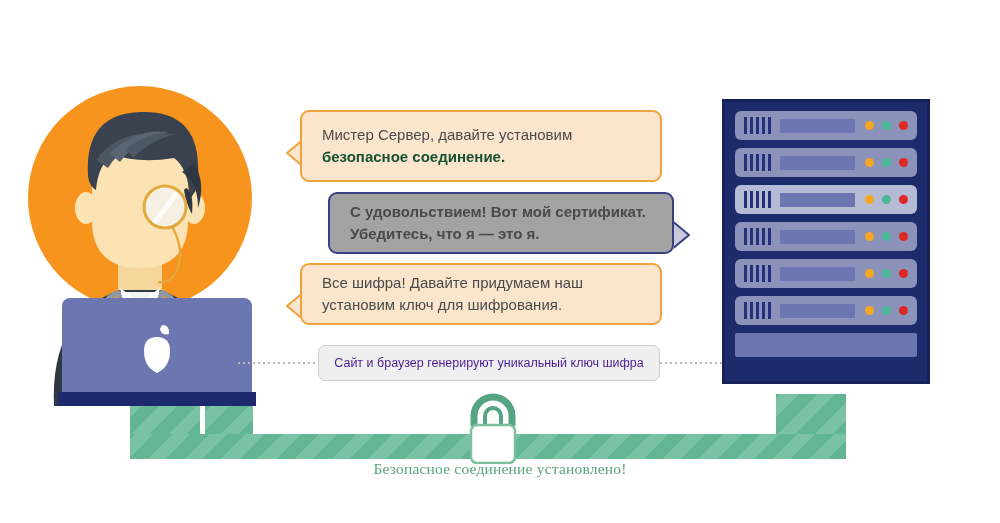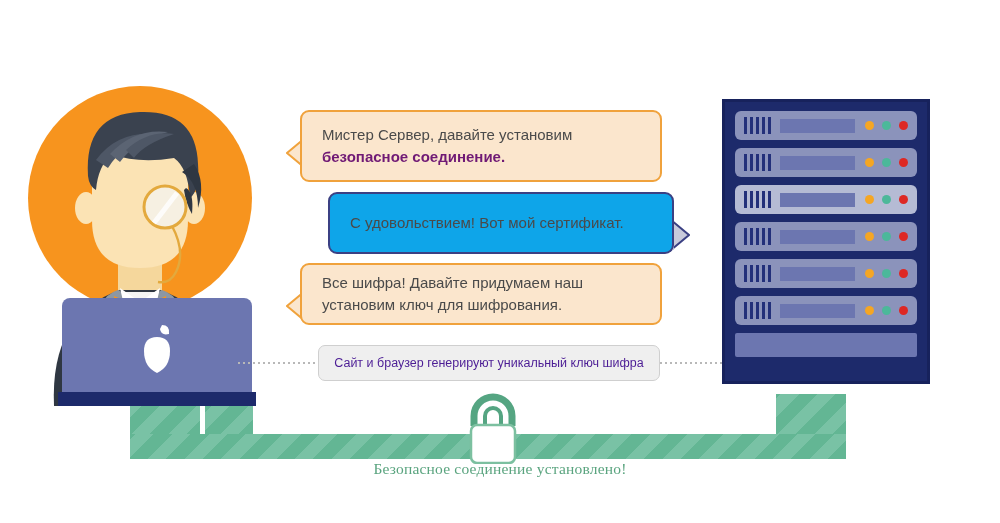--- a/index.html
+++ b/index.html
@@ -65,27 +65,27 @@
 
   
   .bubble{
     position:absolute;box-sizing:border-box;
     border-radius:9px;border:2px solid;
     display:flex;align-items:center;
     font-size:15px;line-height:1.45;
   }
   .bubble .txt{padding:0 20px;width:100%;color:#4a4a4a;}
   .b-orange{background:#fbe6cd;border-color:#f0a23c;}
-  .b-blue{background:#0ea5e9;border-color:#3b4083;}
+  .b-blue{background:#a3a3a3;border-color:#3b4083;font-weight:bold;}
 
   .b1{left:300px;top:110px;width:362px;height:72px;}
   .b2{left:328px;top:192px;width:346px;height:62px;}
   .b3{left:300px;top:263px;width:362px;height:62px;}
 
-  .b1 .strong{font-weight:bold;color:#701a75;}
+  .b1 .strong{font-weight:bold;color:#14532d;}
 
   
   .tailsvg{position:absolute;}
 
   
   .keybox{
     position:absolute;left:318px;top:345px;width:342px;height:36px;
     background:#efefef;border:1px solid #cfcfcf;border-radius:7px;
     display:flex;align-items:center;justify-content:center;
     font-size:12.5px;color:#4c1d95;box-sizing:border-box;
@@ -270,20 +270,21 @@
     </div>
   </div>
 
   <svg class="tailsvg" style="left:668px;top:218px;width:22px;height:34px;" viewBox="0 0 22 34">
     <path d="M3 2 L21 17 L3 32 Z" fill="#c8cadb" stroke="#3b4083" stroke-width="2"></path>
     <rect x="0" y="2" width="6" height="30" fill="#c8cadb"></rect>
   </svg>
   <div class="bubble b-blue b2">
     <div class="txt">
       <div>С удовольствием! Вот мой сертификат.</div>
+      <div>Убедитесь, что я — это я.</div>
     </div>
   </div>
 
   <svg class="tailsvg" style="left:286px;top:289px;width:20px;height:34px;" viewBox="0 0 20 34">
     <path d="M19 2 L1 17 L19 32 Z" fill="#fbe6cd" stroke="#f0a23c" stroke-width="2"></path>
     <rect x="15" y="2" width="6" height="30" fill="#fbe6cd"></rect>
   </svg>
   <div class="bubble b-orange b3">
     <div class="txt">
       <div>Все шифра! Давайте придумаем наш</div>

